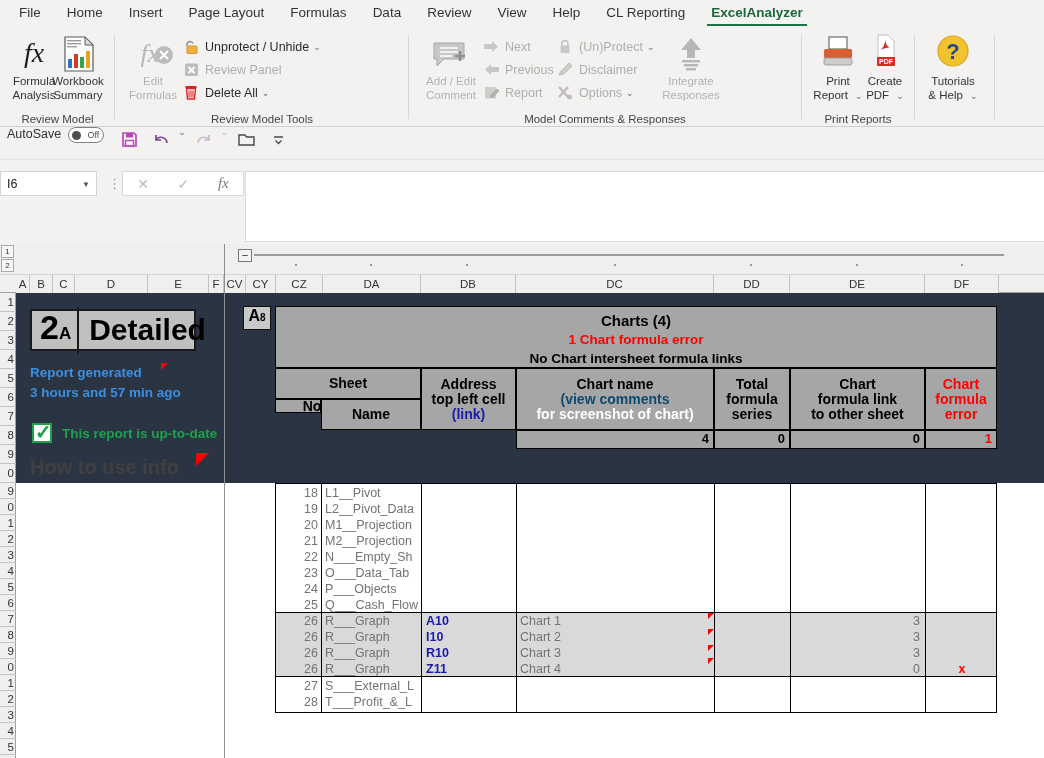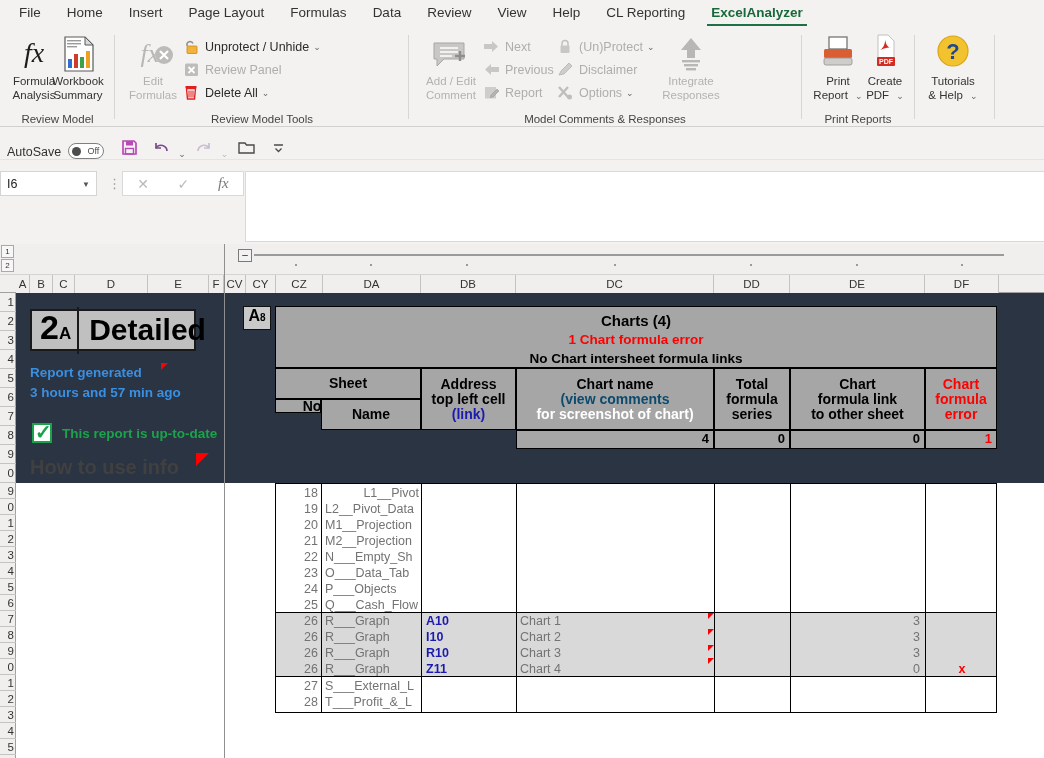--- a/index.html
+++ b/index.html
@@ -52,21 +52,21 @@
     font-size:12.5px; color:#2b2b2b; height:21px; cursor:pointer;
     white-space:nowrap;
   }
   .smallrow.dim { color:#b0aeac; }
   .smallrow .si { width:19px; height:17px; display:inline-block; margin-right:4px; position:relative; flex:0 0 auto;}
   .chev { font-size:9px; margin-left:4px; color:#666; }
 
   
   .qat {
     position:absolute; top:127px; left:0; width:1044px; height:33px;
-    background:#f3f2f1; display:flex; align-items:flex-end; padding-left:4px;
+    background:#f3f2f1; display:flex; align-items:flex-start; padding-left:4px;
     border-bottom:1px solid #e6e4e2;
   }
   .qat-label { font-size:12.5px; color:#323130; margin:0 7px 0 3px; }
   .toggle {
     width:36px; height:16px; border-radius:9px; border:1px solid #808080;
     background:#fff; position:relative; display:inline-block; cursor:pointer;
   }
   .toggle .knob {
     position:absolute; left:3px; top:3px; width:9px; height:9px; border-radius:50%;
     background:#4d4d4d;
@@ -681,21 +681,21 @@
         <div class="vline" style="left:145px; top:0; height:228px;"></div>
         <div class="vline" style="left:240px; top:0; height:228px;"></div>
         <div class="vline" style="left:438px; top:0; height:228px;"></div>
         <div class="vline" style="left:514px; top:0; height:228px;"></div>
         <div class="vline" style="left:649px; top:0; height:228px;"></div>
 
         <div class="hline" style="left:0; top:128px; width:720px;"></div>
         <div class="hline" style="left:0; top:192px; width:720px;"></div>
 
         <div class="dcell r" style="left:0;   top:1px;   width:42px;">18</div>
-        <div class="dcell" style="left:49px; top:1px;  width:94px;text-align:right;">L1__Pivot</div>
+        <div class="dcell" style="left:49px; top:1px;  width:94px;">L1__Pivot</div>
 
         <div class="dcell r" style="left:0;   top:17px;  width:42px;">19</div>
         <div class="dcell" style="left:49px; top:17px; width:94px;">L2__Pivot_Data</div>
 
         <div class="dcell r" style="left:0;   top:33px;  width:42px;">20</div>
         <div class="dcell" style="left:49px; top:33px; width:94px;">M1__Projection</div>
 
         <div class="dcell r" style="left:0;   top:49px;  width:42px;">21</div>
         <div class="dcell" style="left:49px; top:49px; width:94px;">M2__Projection</div>
 

